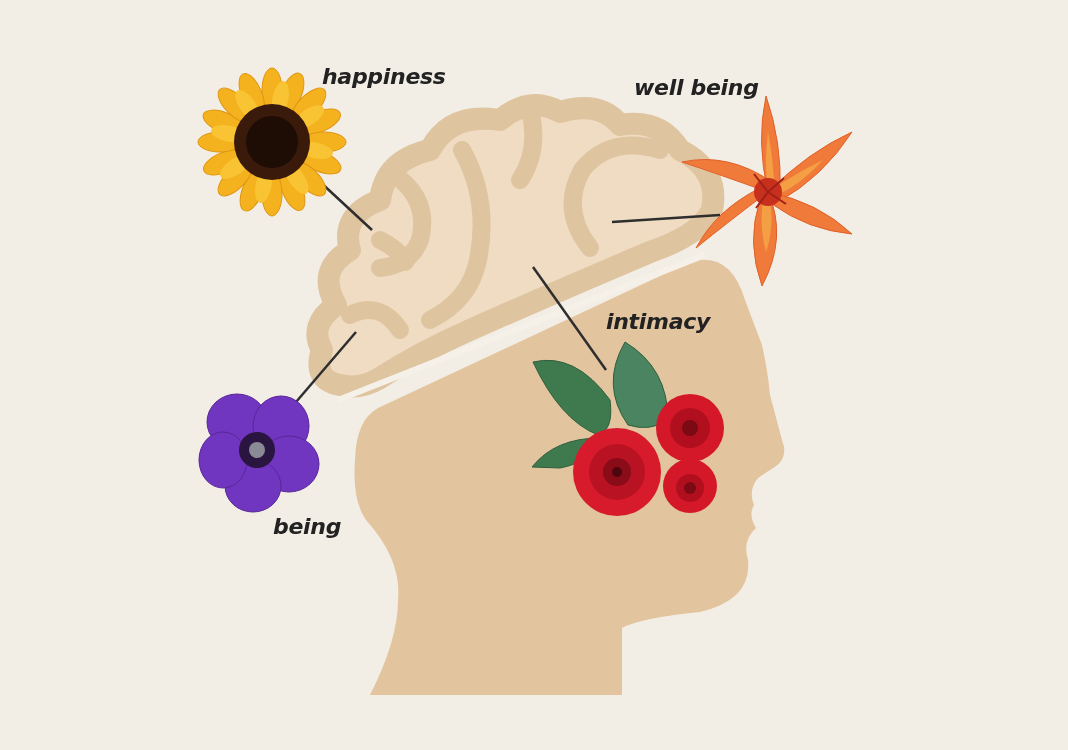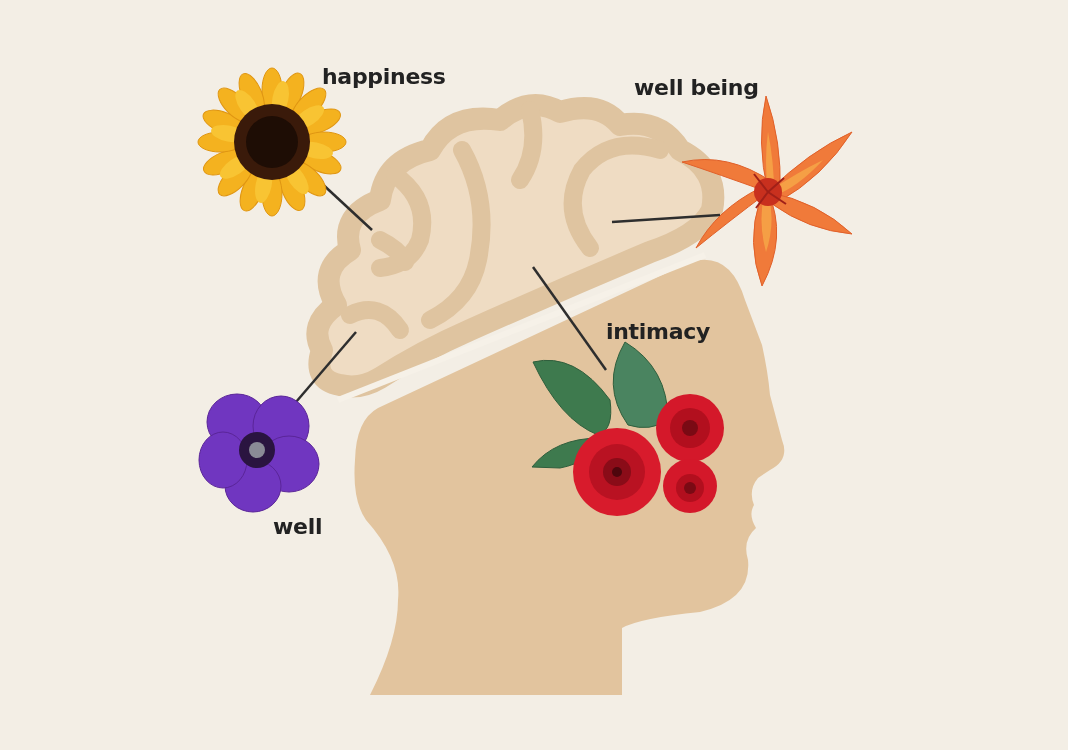--- a/index.html
+++ b/index.html
@@ -11,20 +11,21 @@
   }
   #stage { position: absolute; left: 0; top: 0; width: 1068px; height: 750px; }
   .label {
     position: absolute;
     font-family: "DejaVu Sans", sans-serif;
     font-weight: bold;
     font-size: 22px;
     color: #222222;
     letter-spacing: -0.3px;
     white-space: nowrap;
+    font-style: italic;
   }
 </style>
 </head>
 <body>
 
 <div id="stage">
   <svg width="1068" height="750" viewBox="0 0 1068 750">
 
     <path fill="#e2c49e" d="M378 408 L690 262 Q730 250 745 300 L762 345 Q768 372 770 395 L782 440 Q790 460 770 470 L758 478 Q748 490 754 505 Q748 515 756 528 Q742 540 748 560 Q752 600 700 612 Q640 618 622 628 L622 695 L370 695 Q398 640 398 600 Q402 560 366 520 Q352 500 355 460 Q356 420 378 408 Z"></path>
 
@@ -130,15 +131,15 @@
         <ellipse cx="-34" cy="10" rx="24" ry="28"></ellipse>
       </g>
       <circle r="18" fill="#2a1440"></circle>
       <circle r="8" fill="#8a8a96"></circle>
     </g>
   </svg>
 
   
   <div class="label" style="left:322px; top:64px;">happiness</div>
   <div class="label" style="left:634px; top:66px;margin-top:9px;">well being</div>
-  <div class="label" style="left:606px; top:319px;">intimacy</div>
-  <div class="label" style="left:273px; top:514px;">well</div>
+  <div class="label" style="left:606px; top:309px;">intimacy</div>
+  <div class="label" style="left:273px; top:514px;">being</div>
 </div>
 
 </body></html>

